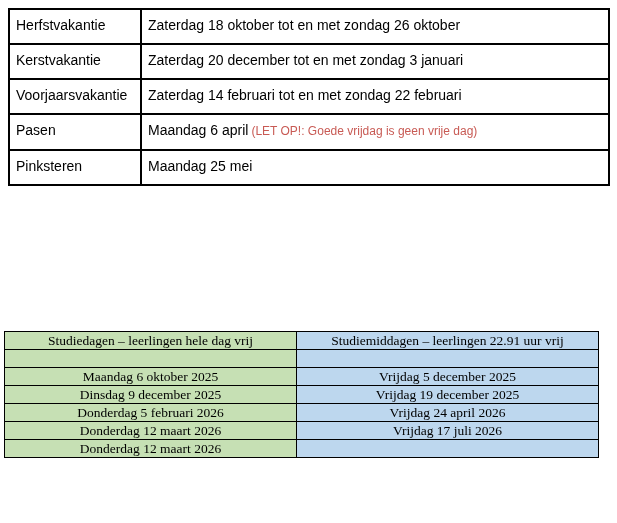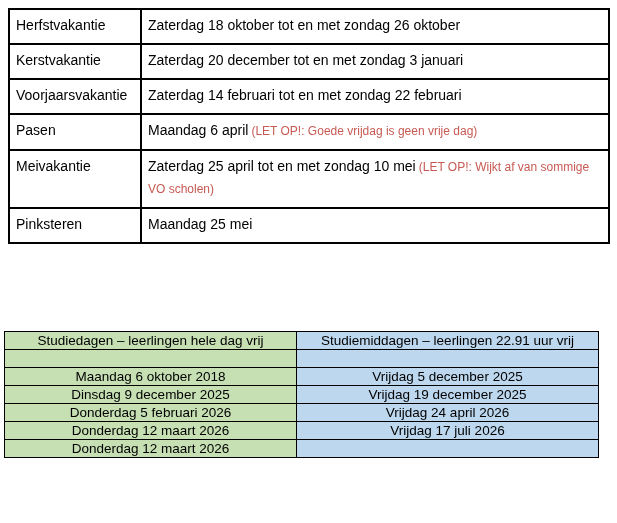--- a/index.html
+++ b/index.html
@@ -54,20 +54,21 @@
     height: 17px;
     font-size: 13.5px;
     font-weight: 400;
     text-align: center;
     vertical-align: middle;
     padding: 0 20px;
     line-height: 16px;
     color: #000000;
     overflow: hidden;
     white-space: nowrap;
+    font-family: Liberation Serif, serif;
   }
   .study-col1 { width: 292px; }
   .cell-green { background: var(--cell-green, #C6E0B4); }
   .cell-blue  { background: var(--cell-blue, #BDD7EE); }
 </style>
 </head>
 <body>
 
 <div class="page">
 
@@ -90,24 +91,20 @@
   <tr class="vac-row">
     <td class="vac-label">Voorjaarsvakantie</td>
     <td class="vac-value"><span class="vac-date">Zaterdag 14 februari tot en met zondag 22 februari</span></td>
   </tr>
 
   <tr class="vac-row">
     <td class="vac-label">Pasen</td>
     <td class="vac-value"><span class="vac-date">Maandag 6 april</span><span class="vac-note">(LET OP!: Goede vrijdag is geen vrije dag)</span></td>
   </tr>
 
-  <tr class="vac-row">
-    <td class="vac-label">Meivakantie</td>
-    <td class="vac-value"><span class="vac-date">Zaterdag 25 april tot en met zondag 10 mei</span><span class="vac-note">(LET OP!: Wijkt af van sommige VO scholen)</span></td>
-  </tr>
 
 
   <tr class="vac-row">
     <td class="vac-label">Pinksteren</td>
     <td class="vac-value"><span class="vac-date">Maandag 25 mei</span></td>
   </tr>
 
 </tbody>
   </table>
 
@@ -122,21 +119,21 @@
         <th class="cell-blue">Studiemiddagen – leerlingen 22.91 uur vrij</th>
       </tr>
     </thead>
     <tbody id="study-body">
   <tr class="study-row">
     <td class="cell-green"></td>
     <td class="cell-blue"></td>
   </tr>
 
   <tr class="study-row">
-    <td class="cell-green">Maandag 6 oktober 2018</td>
+    <td class="cell-green">Maandag 6 oktober 2025</td>
     <td class="cell-blue">Vrijdag 5 december 2025</td>
   </tr>
 
   <tr class="study-row">
     <td class="cell-green">Dinsdag 9 december 2025</td>
     <td class="cell-blue">Vrijdag 19 december 2025</td>
   </tr>
 
   <tr class="study-row">
     <td class="cell-green">Donderdag 5 februari 2026</td>

